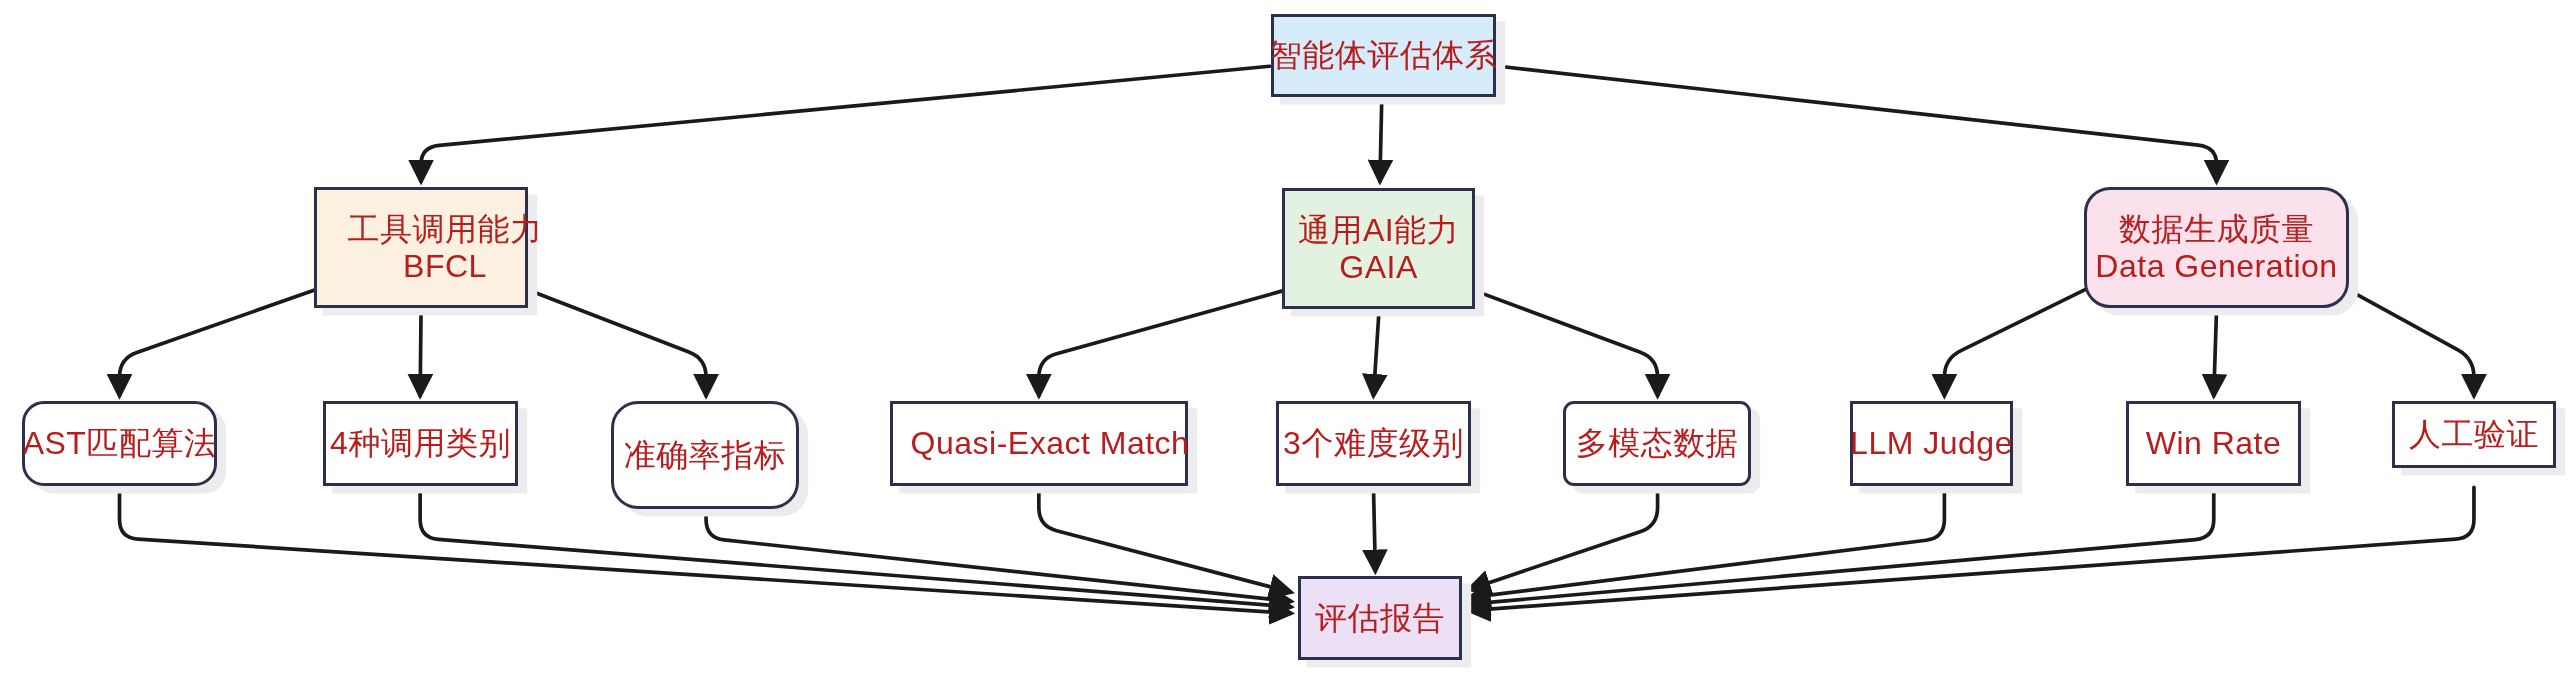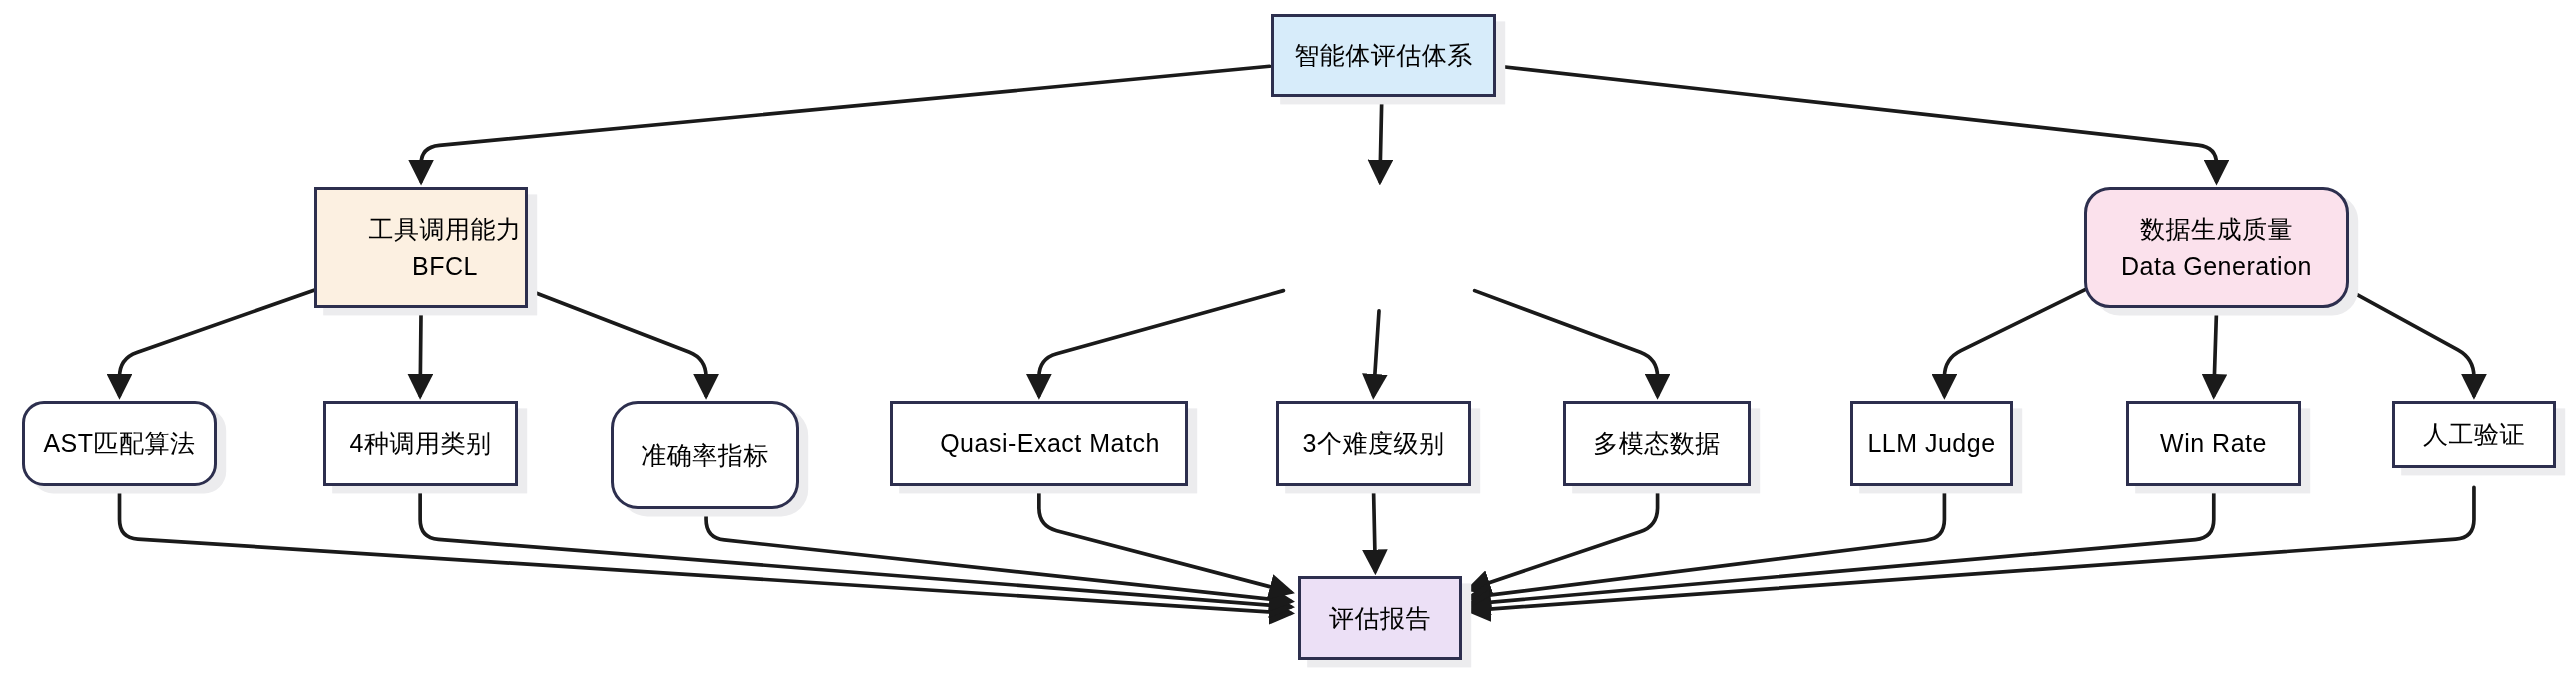--- a/index.html
+++ b/index.html
@@ -5,27 +5,27 @@
   html,body{margin:0;padding:0;background:#ffffff;}
   body{width:2576px;height:675px;position:relative;overflow:hidden;
        font-family:"Liberation Sans","DejaVu Sans",sans-serif;}
   #stage{position:absolute;inset:0;}
   #edge-layer{position:absolute;left:0;top:0;width:2576px;height:675px;}
   .node{
     position:absolute;
     box-sizing:border-box;
     border:3.7px solid #2d2f4e;
     background:#ffffff;
-    color:#000000;
+    color:#b91c1c;
     display:flex;
     flex-direction:column;
     align-items:center;
     justify-content:center;
     text-align:center;
-    font-size:25px;
+    font-size:32px;
     line-height:37px;
     box-shadow:9.2px 7.4px 0 0 #ececee;
     letter-spacing:0.5px;
   }
   .node .lbl{white-space:nowrap;}
 </style>
 </head>
 <body>
 
 <div id="stage">
@@ -63,20 +63,24 @@
 
   <div class="node" style="left: 1271px; top: 13.8px; width: 225px; height: 83px; background: rgb(215, 236, 250);">
     <span class="lbl">智能体评估体系</span>
   </div>
 
   <div class="node" style="left: 314px; top: 187px; width: 214px; height: 121px; background: rgb(252, 240, 225); padding-left: 48px;">
     <span class="lbl">工具调用能力</span>
     <span class="lbl">BFCL</span>
   </div>
 
+  <div class="node" style="left: 1282px; top: 188px; width: 193px; height: 121px; background: rgb(227, 241, 224);">
+    <span class="lbl">通用AI能力</span>
+    <span class="lbl">GAIA</span>
+  </div>
 
   <div class="node" style="left: 2084px; top: 187px; width: 265px; height: 121px; background: rgb(251, 225, 236); border-radius: 26px;">
     <span class="lbl">数据生成质量</span>
     <span class="lbl">Data Generation</span>
   </div>
 
   <div class="node" style="left: 22px; top: 401px; width: 195px; height: 85px; background: rgb(255, 255, 255); border-radius: 22px;">
     <span class="lbl">AST匹配算法</span>
   </div>
 
@@ -89,21 +93,21 @@
   </div>
 
   <div class="node" style="left: 890px; top: 401px; width: 298px; height: 85px; background: rgb(255, 255, 255); padding-left: 22px;">
     <span class="lbl">Quasi-Exact Match</span>
   </div>
 
   <div class="node" style="left: 1276px; top: 401px; width: 195px; height: 85px; background: rgb(255, 255, 255);">
     <span class="lbl">3个难度级别</span>
   </div>
 
-  <div class="node" style="left: 1563px; top: 401px; width: 188px; height: 85px; background: rgb(255, 255, 255);">
+  <div class="node" style="left: 1563px; top: 401px; width: 188px; height: 85px; background: rgb(255, 255, 255); border-radius: 11px;">
     <span class="lbl">多模态数据</span>
   </div>
 
   <div class="node" style="left: 1850px; top: 401px; width: 163px; height: 85px; background: rgb(255, 255, 255);">
     <span class="lbl">LLM Judge</span>
   </div>
 
   <div class="node" style="left: 2126px; top: 401px; width: 175px; height: 85px; background: rgb(255, 255, 255);">
     <span class="lbl">Win Rate</span>
   </div>

